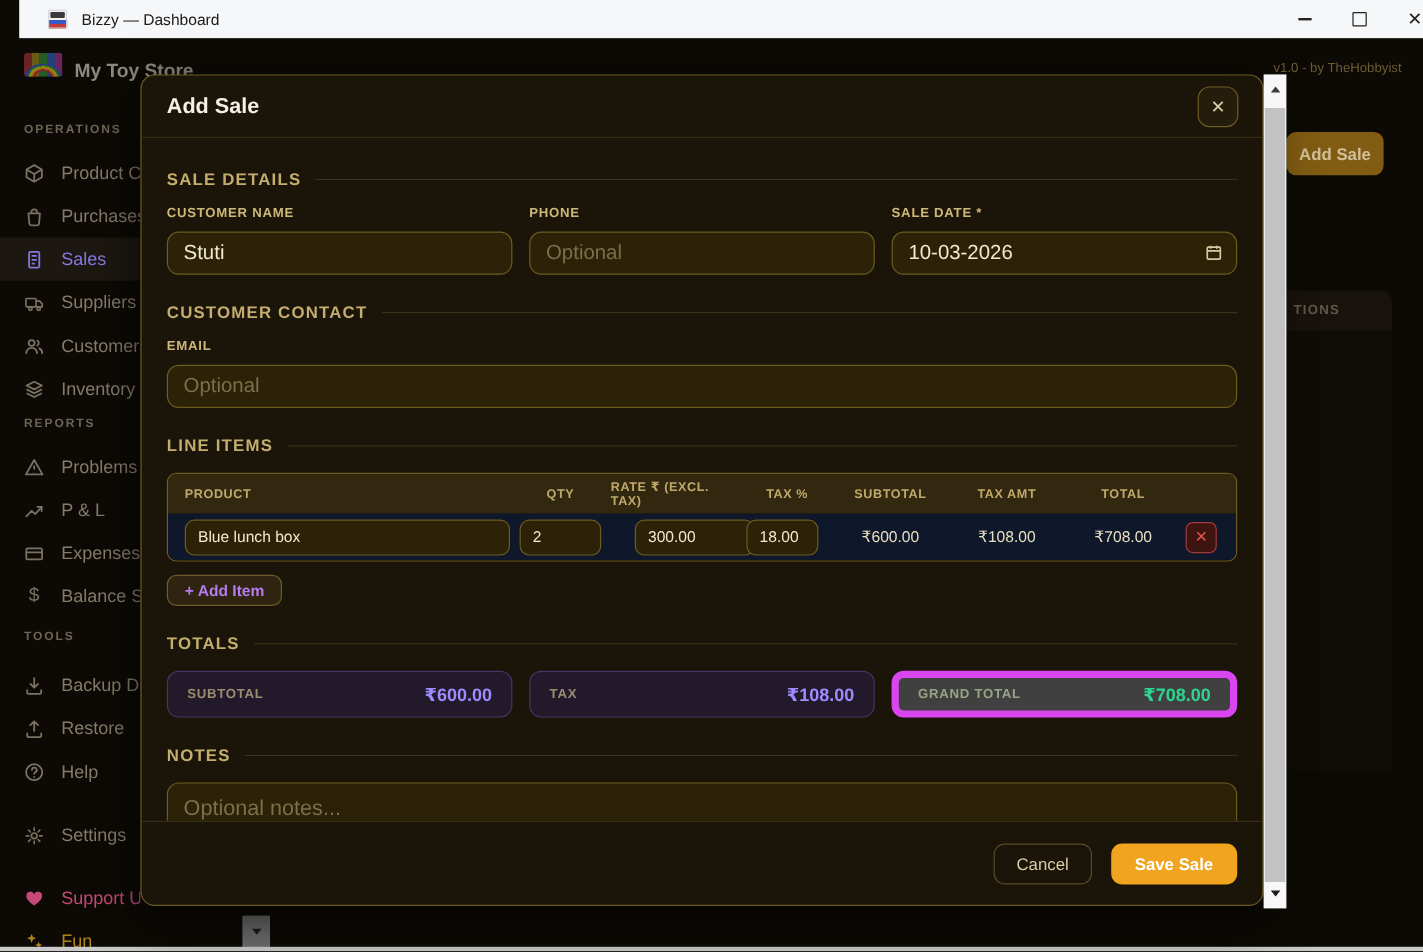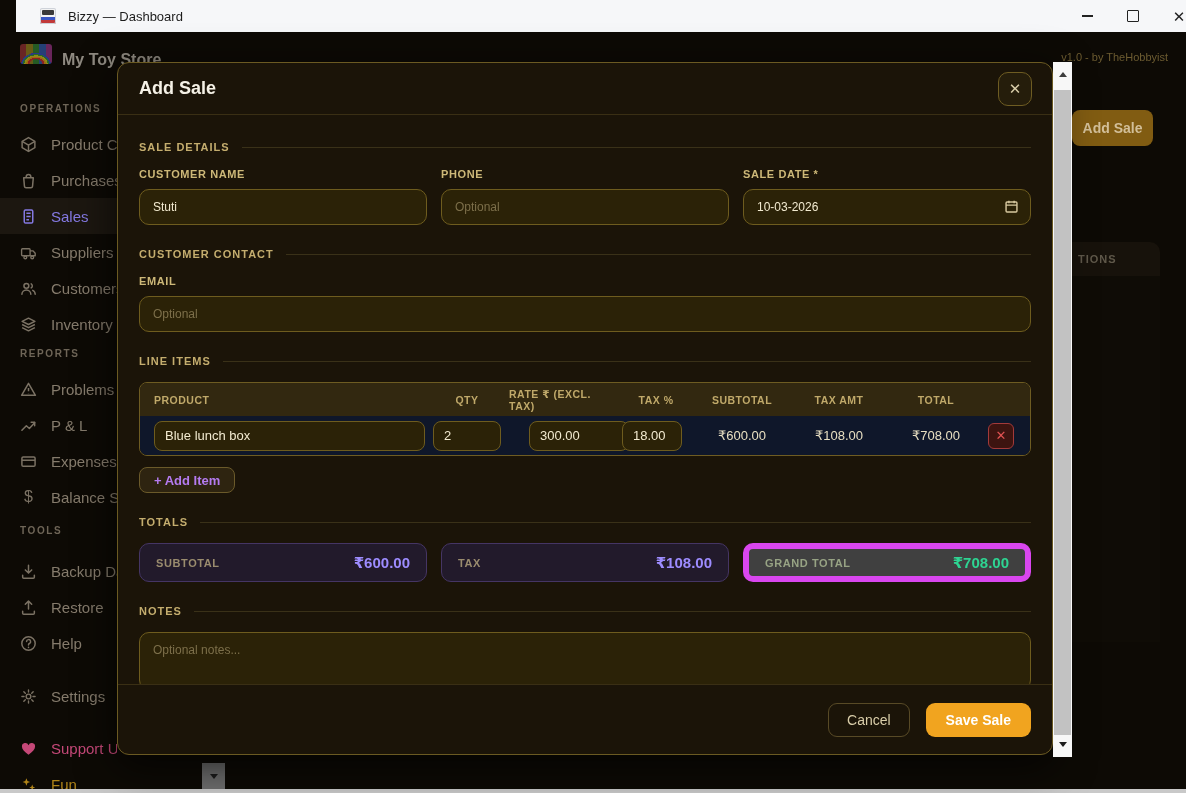--- a/index.html
+++ b/index.html
@@ -69,26 +69,26 @@
          display:flex;flex-direction:column;box-sizing:border-box;}
   .modal-header{height:51px;flex:none;display:flex;align-items:center;justify-content:space-between;
                 padding:0 20px 0 21px;border-bottom:1px solid #3a2f14;}
   .modal-title{margin:0;font-size:18px;font-weight:bold;color:#f5f1e6;}
   .modal-close{width:34px;height:34px;border-radius:10px;border:1px solid #6e5c22;background:#251d0b;
                color:#d9cda9;font-size:15px;display:flex;align-items:center;justify-content:center;
                cursor:pointer;font-family:inherit;}
   .modal-body{flex:1;padding:0 21px;overflow:hidden;}
   .sect{display:flex;align-items:center;gap:12px;margin:23px 0 15px;}
   .sect.first{margin-top:26px;}
-  .sect-label{font-size:11px;font-weight:bold;letter-spacing:1px;color:#c4ad6e;flex:none;}
+  .sect-label{font-size:14px;font-weight:bold;letter-spacing:1px;color:#c4ad6e;flex:none;}
   .sect-line{flex:1;height:1px;background:#3a3118;}
   .grid3{display:grid;grid-template-columns:1fr 1fr 1fr;gap:14px;}
   .fg label{display:block;font-size:11px;font-weight:bold;letter-spacing:.6px;color:#cdb878;margin-bottom:9px;}
   .inp{width:100%;height:36px;box-sizing:border-box;background:#2b2207;border:1px solid #6e5c1e;
-       border-radius:10px;color:#f2ead0;font-size:12px;padding:0 13px;font-family:inherit;outline:none;}
+       border-radius:10px;color:#f2ead0;font-size:17px;padding:0 13px;font-family:inherit;outline:none;}
   .inp::placeholder{color:#7c6f4a;}
   .date-wrap{position:relative;}
   .date-wrap svg{position:absolute;right:12px;top:10px;width:15px;height:15px;color:#d8c9a0;pointer-events:none;}
   .email-group{margin-top:0;}
 
   
   .li-table{border:1px solid #6e5c22;border-radius:8px;overflow:hidden;margin-bottom:11px;}
   .li-head,.li-row{display:grid;grid-template-columns:minmax(200px,1fr) 68px 105px 68px 88px 90px 88px 28px;
                    gap:8px;align-items:center;padding:0 14px;}
   .li-head{background:#322810;height:33px;}
@@ -113,21 +113,21 @@
          border-radius:10px;box-sizing:border-box;}
   .tcard .tl{font-size:11px;font-weight:bold;letter-spacing:.6px;color:#9a8c6e;}
   .tcard .tv{font-size:15px;font-weight:bold;}
   .tcard.purple{background:#221a2b;border:1px solid #453564;}
   .tcard.purple .tv{color:#9d8cff;}
   .tcard.green{background:#404040;border:6px solid #d946ef;}
   .tcard.green .tl{color:#97a384;}
   .tcard.green .tv{color:#2ed492;}
 
   .notes-area{width:100%;height:58px;box-sizing:border-box;background:#2b2207;border:1px solid #6e5c1e;
-              border-radius:10px;color:#f2ead0;font-size:12px;padding:10px 13px;font-family:inherit;
+              border-radius:10px;color:#f2ead0;font-size:18px;padding:10px 13px;font-family:inherit;
               resize:none;outline:none;}
   .notes-area::placeholder{color:#7c6f4a;}
 
   .modal-footer{flex:none;height:70px;border-top:1px solid #3a2f14;display:flex;align-items:center;
                 justify-content:flex-end;gap:16px;padding:0 21px;box-sizing:border-box;}
   .btn-cancel{background:transparent;border:1px solid #584a26;color:#d9cda9;border-radius:9px;
               height:34px;padding:0 18px;font-size:14px;cursor:pointer;font-family:inherit;}
   .btn-save{background:#f1a41f;border:none;color:#fff;font-weight:bold;border-radius:9px;
             height:34px;padding:0 20px;font-size:14px;cursor:pointer;font-family:inherit;}
 

